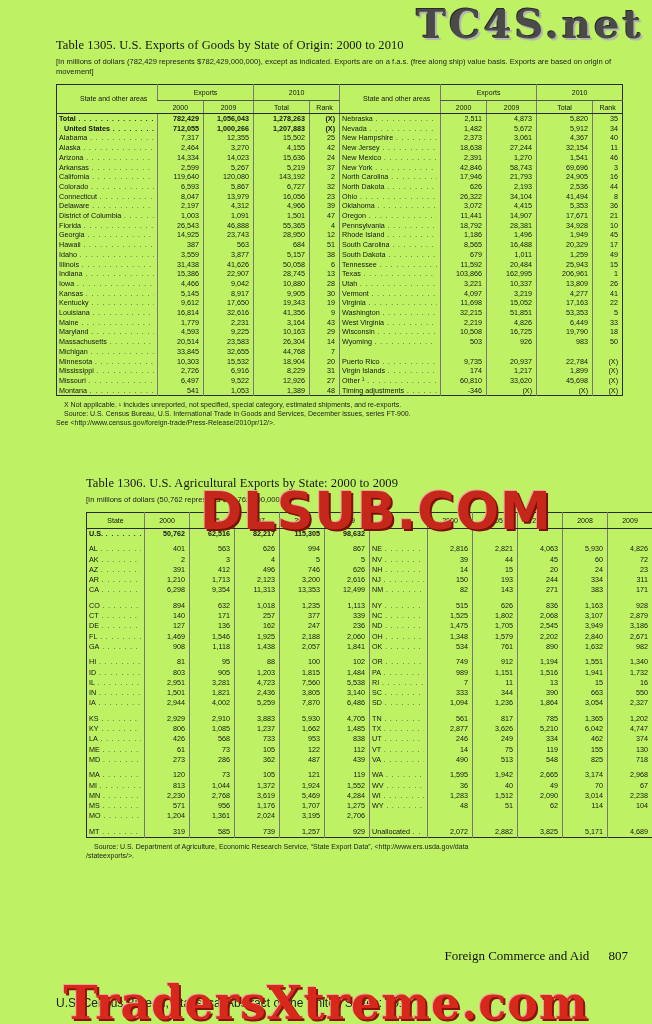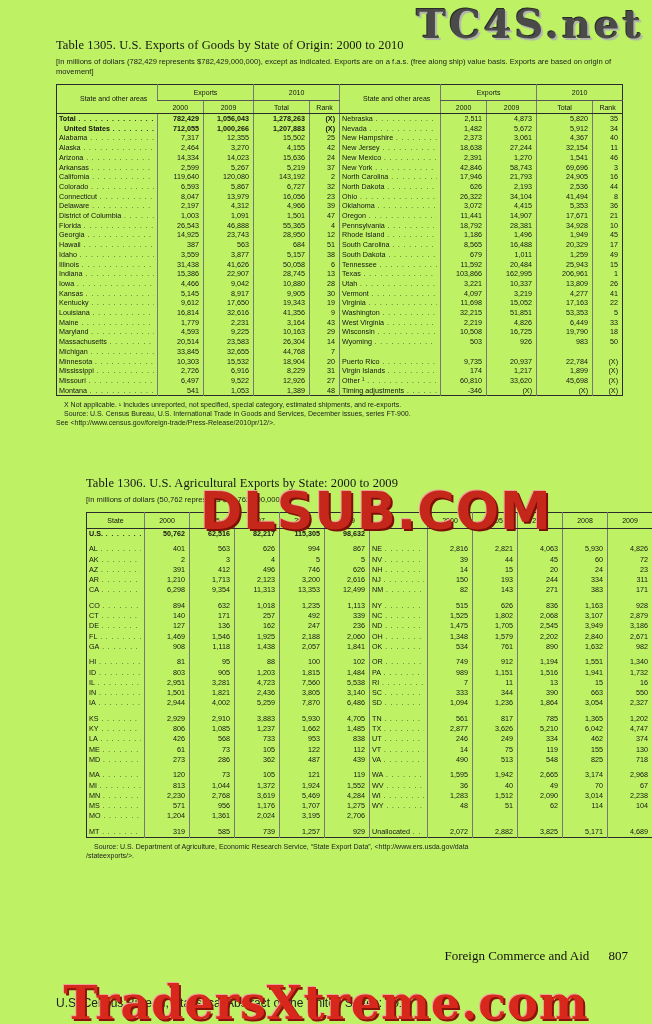--- a/index.html
+++ b/index.html
@@ -965,21 +965,21 @@
           <tr>
             <td class="stc">
               <div class="stwrap">
                 <span class="nm">CT</span>
                 <span class="dots"></span>
               </div>
             </td>
             <td class="num">140</td>
             <td class="num">171</td>
             <td class="num">257</td>
-            <td class="num">492</td>
+            <td class="num">377</td>
             <td class="num">339</td>
             <td class="stc">
               <div class="stwrap">
                 <span class="nm">NC</span>
                 <span class="dots"></span>
               </div>
             </td>
             <td class="num">1,525</td>
             <td class="num">1,802</td>
             <td class="num">2,068</td>

